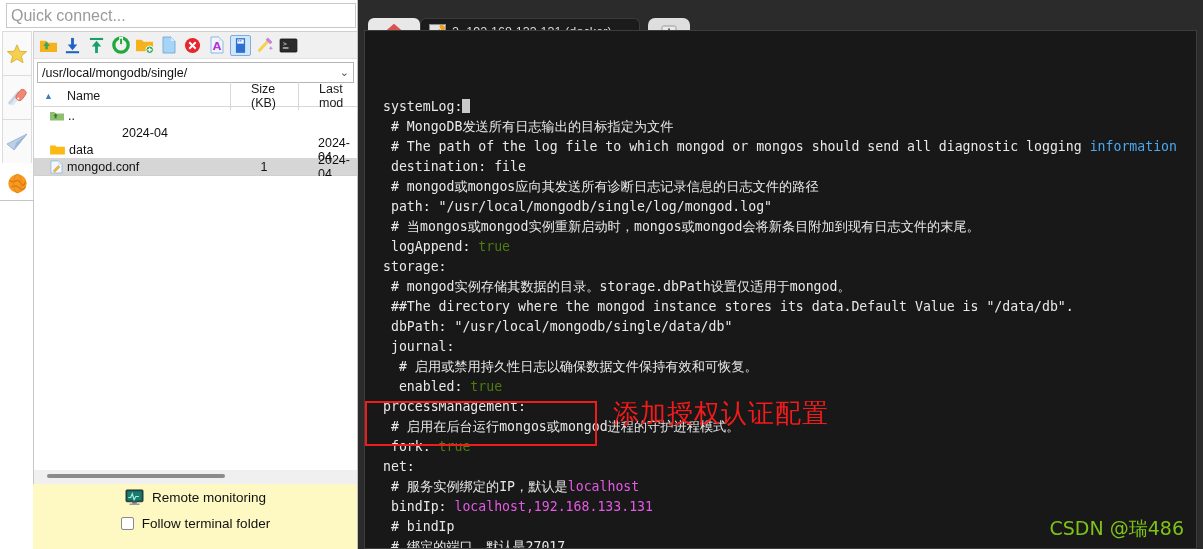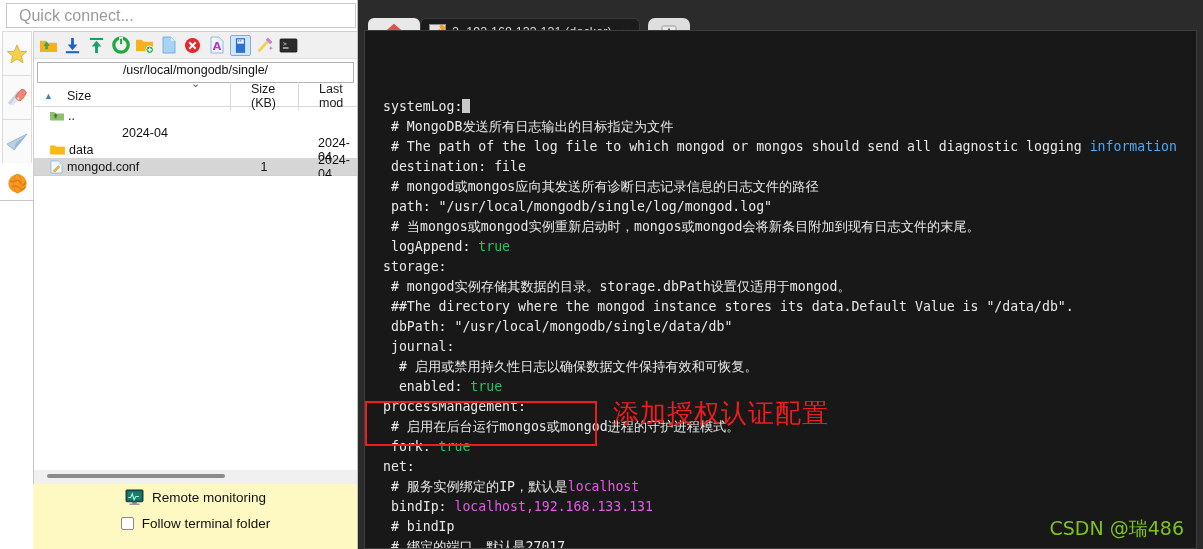--- a/index.html
+++ b/index.html
@@ -16,21 +16,21 @@
     position: absolute; left: 0; top: 0;
     width: 358px; height: 549px;
     background: #ffffff;
   }
   #quick-connect {
     position: absolute; left: 6px; top: 3px;
     width: 350px; height: 25px;
     border: 1px solid #c8c8c8;
     background: #fff;
     font-size: 16px; color: #9a9a9a;
-    padding-left: 12px; line-height: 23px;
+    padding-left: 4px; line-height: 23px;
     font-family: "Liberation Sans", sans-serif;
   }
 
   
   #icon-rail {
     position: absolute; left: 2px; top: 31px;
     width: 30px; height: 160px;
   }
   .rail-btn {
     width: 30px; height: 44px;
@@ -66,21 +66,20 @@
   .tb-icon.sel { background: #cfe6fb; border: 1px solid #7aaedc; }
 
   #path-bar {
     margin: 3px 3px 0 3px;
     height: 21px;
     border: 1px solid #b4b4b4;
     background: #fff;
     display: flex; align-items: center;
     font-size: 12.5px; color: #111;
     padding: 0 4px;
-    flex-direction: column;
   }
   #path-bar .pb-text { flex: 1; }
   #path-bar .pb-caret { color: #555; font-size: 11px; }
 
   #fb-head {
     display: flex; height: 21px;
     align-items: center;
     font-size: 12.5px; color: #1a1a1a;
     border-bottom: 1px solid #d8d8d8;
     margin-top: 3px;
@@ -189,21 +188,21 @@
     overflow: hidden;
     font-family: "DejaVu Sans Mono", monospace;
     font-size: 13.2px;
     line-height: 20px;
     padding: 6px 0 0 18px;
     color: #e6e6e6;
     white-space: pre;
   }
   .tl { height: 20px; }
   .c-def  { color: #e8e8e8; }
-  .c-grn  { color: #22c55e; }
+  .c-grn  { color: #4d7c0f; }
   .c-blu  { color: #49a8f0; }
   .c-mag  { color: #e55ae5; }
   .cursor {
     display: inline-block; width: 8px; height: 14px;
     background: #c9c9c9; vertical-align: -2px;
   }
 
   #redbox {
     position: absolute; left: 0px; top: 370px;
     width: 232px; height: 45px;
@@ -369,21 +368,21 @@
       </div>
 
       <div id="path-bar">
         <span class="pb-text">/usr/local/mongodb/single/</span>
         <span class="pb-caret">⌄</span>
       </div>
 
       <div id="fb-head">
         <div class="col-name">
           <span class="sort-arrow">▲</span>
-          <span>Size</span>
+          <span>Name</span>
         </div>
         <div class="col-size">Size (KB)</div>
         <div class="col-mod">Last mod</div>
       </div>
 
       <div class="fb-row">
         <div class="col-name">
           <span>
             <svg width="14" height="12" viewBox="0 0 16 13">
               <path d="M0 2 h5 l1.6 1.6 h9.4 v8 H0z" fill="#8fbf6f"></path>

